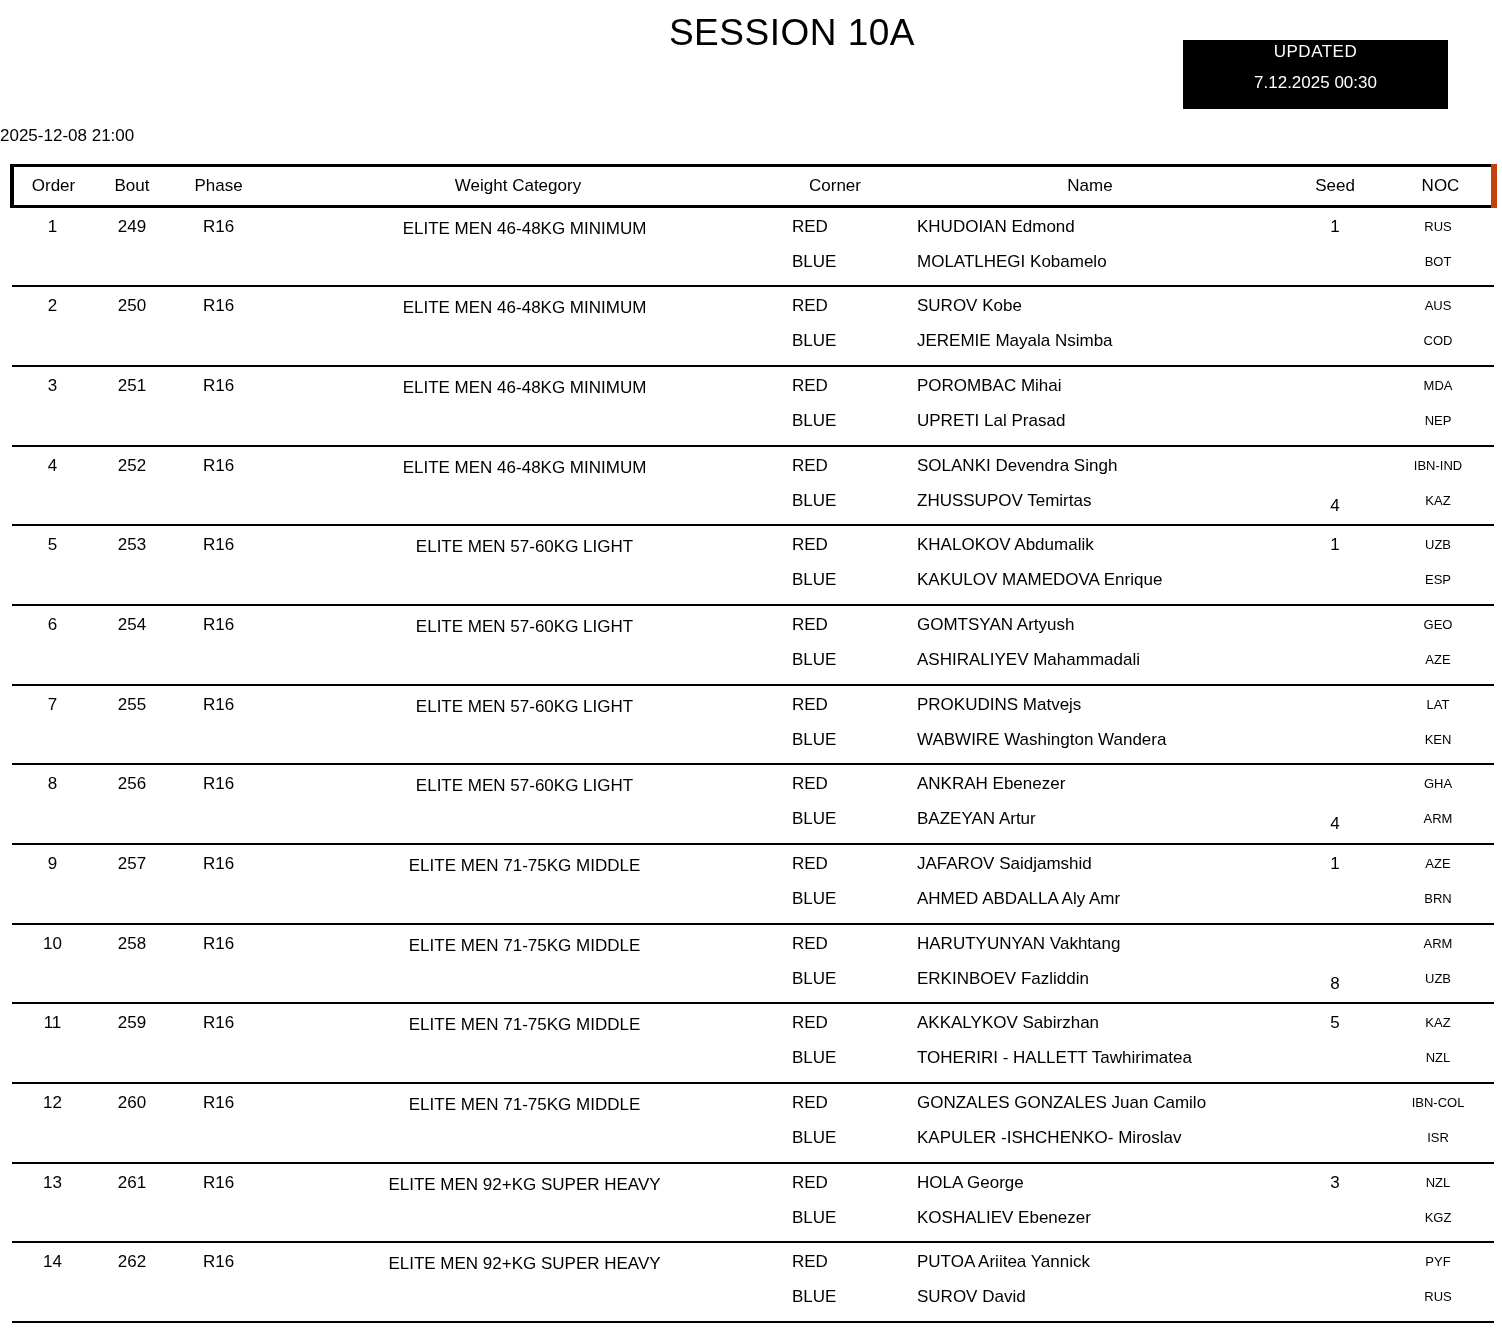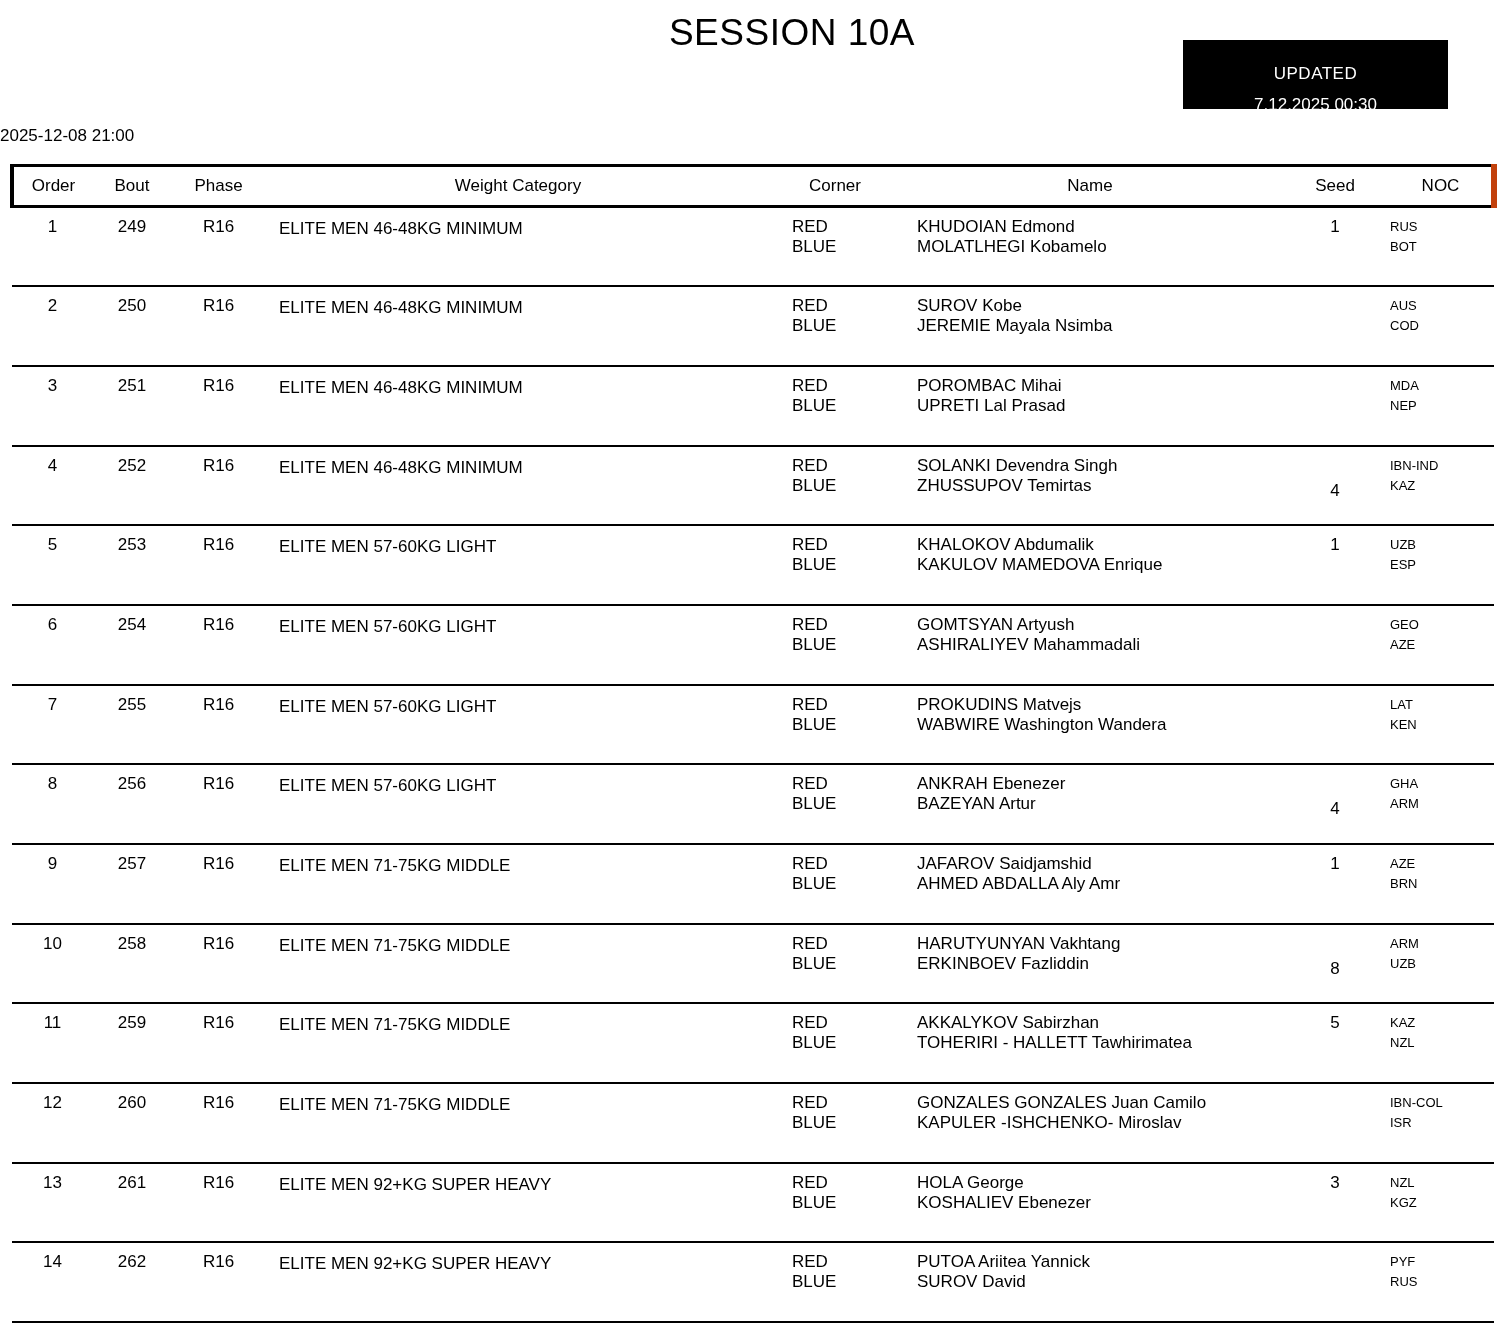--- a/index.html
+++ b/index.html
@@ -31,21 +31,21 @@
     position: absolute;
     left: 1183px;
     top: 40px;
     width: 265px;
     height: 69px;
     background: #000000;
     color: #ffffff;
     text-align: center;
   }
   .updated-label {
-    padding-top: 24px;
+    padding-top: 2px;
     font-size: 17px;
     letter-spacing: 0.5px;
   }
   .updated-time {
     padding-top: 11px;
     font-size: 17px;
   }
   .session-datetime {
     position: absolute;
     top: 126px;
@@ -74,29 +74,29 @@
   }
   thead th.first { border-left: 4px solid #000000; }
   thead th.last  { border-right: 6px solid #c2410c; }
   tbody td {
     height: 79.7px;
     border-bottom: 2px solid #000000;
     vertical-align: top;
     padding-top: 9px;
   }
   .l1 { line-height: 20px; height: 20px; }
-  .l2 { line-height: 20px; height: 20px; }
+  .l2 { line-height: 20px; height: 20px; margin-top: 15px; }
   td.c-order, td.c-bout, td.c-phase { text-align: center; }
   td.c-wcat   { text-align: left; padding-left: 13px; }
-  td.c-wcat .l1 { position: relative; top: 2px; }
+  td.c-wcat .l1 { position: relative; top: 2px; text-align: center; }
   td.c-corner { text-align: left; padding-left: 22px; }
   td.c-name   { text-align: left; padding-left: 17px; }
   td.c-seed   { text-align: center; }
   td.c-seed .l2 .seedv { position: relative; top: 5px; display: inline-block; }
-  td.c-noc    { font-size: 13px; padding-right: 8px; }
+  td.c-noc    { text-align: center; font-size: 13px; padding-right: 8px; }
 </style>
 </head>
 <body>
 
 <div class="page">
 
   <div class="title">SESSION 10A</div>
 
   <div class="updated-box">
     <div class="updated-label">UPDATED</div>

